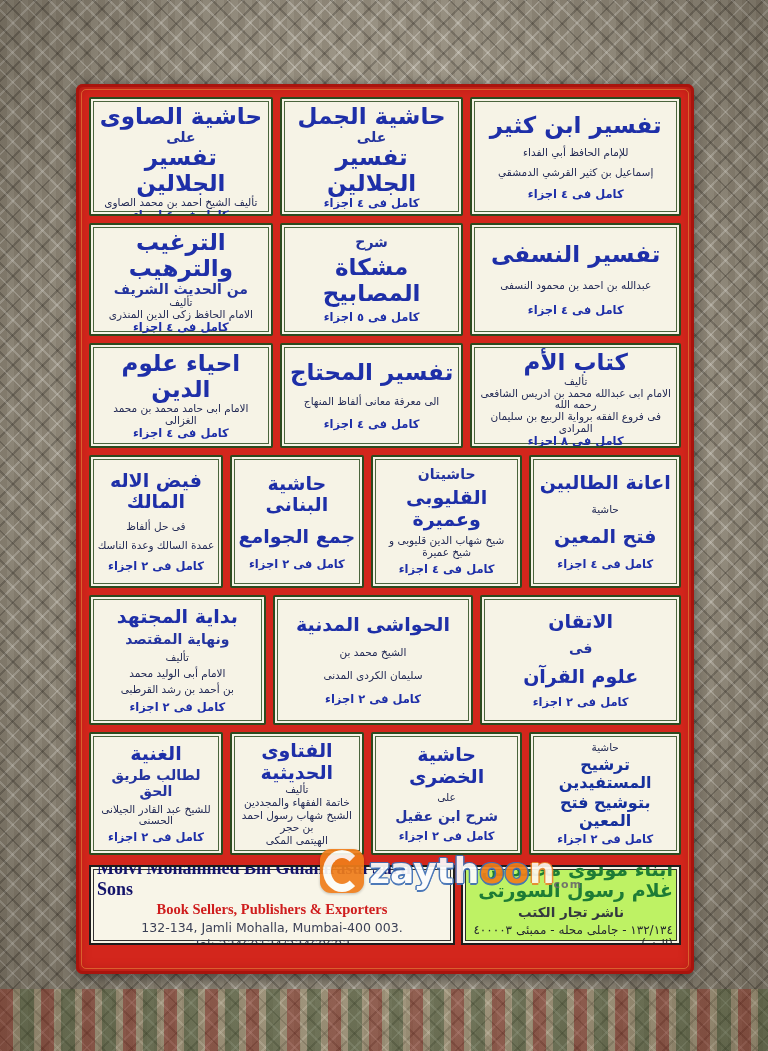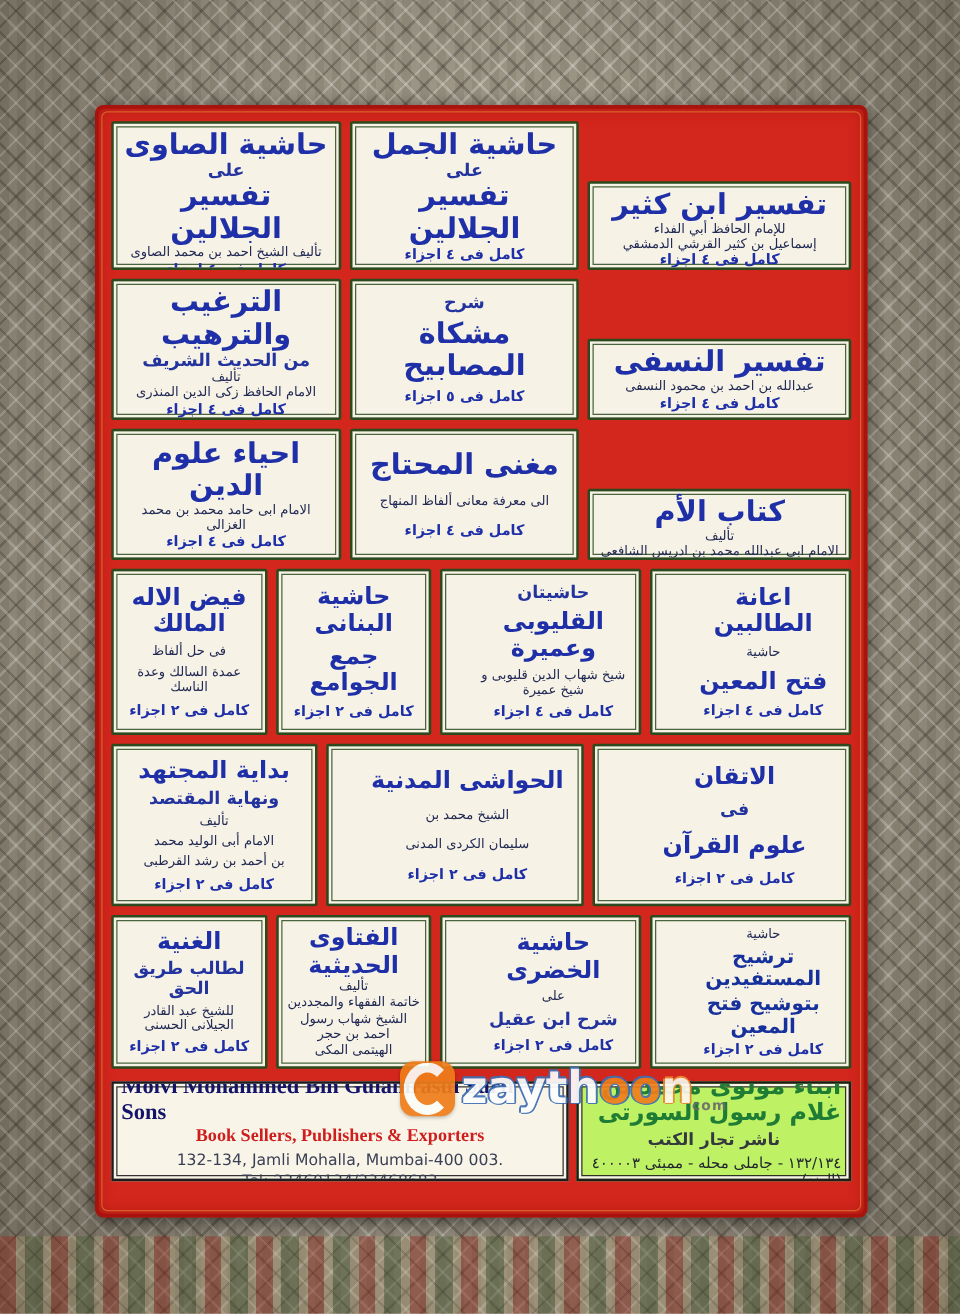--- a/index.html
+++ b/index.html
@@ -17,22 +17,22 @@
   .card{position:absolute;left:76px;top:84px;width:618px;height:890px;background:#d3261c;border-radius:7px;
     box-shadow: inset 0 0 0 3px #a8140d, inset 0 0 14px rgba(110,8,4,.55), 0 3px 14px rgba(0,0,0,.5);}
   .card::after{content:"";position:absolute;inset:5px;border:1.5px solid rgba(240,176,70,.45);border-radius:5px;pointer-events:none;}
   .card-inner{position:absolute;inset:13px;display:flex;flex-direction:column;gap:7px;}
   .grid-row{display:flex;direction:rtl;gap:7px;}
   .rh0{height:119px}.rh1{height:113px}.rh2{height:105px}.rh3{height:133px}.rh4{height:130px}.rh5{height:123px}
   .cell{flex:1;background:#f6f3e6;border:2px solid #2c4a1e;border-radius:2px;
     box-shadow: inset 0 0 0 2px #f6f3e6, inset 0 0 0 3px rgba(44,74,30,.85);
     display:flex;flex-direction:column;justify-content:space-evenly;align-items:center;
     padding:5px 6px;direction:rtl;text-align:center;overflow:hidden;}
-  .cols3 .cell:nth-child(1){flex:1.16;margin-top:48px;}
-  .cols4 .cell:nth-child(1),.cols4 .cell:nth-child(2){flex:1.15;padding-left:26px;}
+  .cols3 .cell:nth-child(1){flex:1.16;}
+  .cols4 .cell:nth-child(1),.cols4 .cell:nth-child(2){flex:1.15;}
   .ln{line-height:1.12;}
   .ln-t{font-size:23px;font-weight:bold;color:#1e2fa8;}
   .ln-t2{font-size:19px;font-weight:bold;color:#1e2fa8;}
   .ln-b{font-size:16px;font-weight:bold;color:#16309c;}
   .ln-m{font-size:14px;font-weight:bold;color:#24349f;}
   .ln-s{font-size:10.5px;color:#232a55;}
   .ln-v{font-size:11.5px;font-weight:bold;color:#1e2fa8;}
   .pub-row{display:flex;gap:6px;height:80px;margin-top:3px;}
   .pub-box{background:#f8f5e8;border:2px solid #1d1d1d;
     box-shadow: inset 0 0 0 2px #f8f5e8, inset 0 0 0 3px rgba(29,29,29,.9);
@@ -103,21 +103,21 @@
             </div>
           </div><div class="grid-row cols3 rh2">
             <div class="cell">
               <div class="ln ln-t">كتاب الأم</div>
               <div class="ln ln-s">تأليف</div>
               <div class="ln ln-s">الامام ابى عبدالله محمد بن ادريس الشافعى رحمه الله</div>
               <div class="ln ln-s">فى فروع الفقه برواية الربيع بن سليمان المرادى</div>
               <div class="ln ln-v">كامل فى ٨ اجزاء</div>
             </div>
             <div class="cell">
-              <div class="ln ln-t">مغنى المحتاج</div>
+              <div class="ln ln-t">تفسير المحتاج</div>
               <div class="ln ln-s">الى معرفة معانى ألفاظ المنهاج</div>
               <div class="ln ln-v">كامل فى ٤ اجزاء</div>
             </div>
             <div class="cell">
               <div class="ln ln-t">احياء علوم الدين</div>
               <div class="ln ln-s">الامام ابى حامد محمد بن محمد الغزالى</div>
               <div class="ln ln-v">كامل فى ٤ اجزاء</div>
             </div>
           </div><div class="grid-row cols4 rh3">
             <div class="cell">

